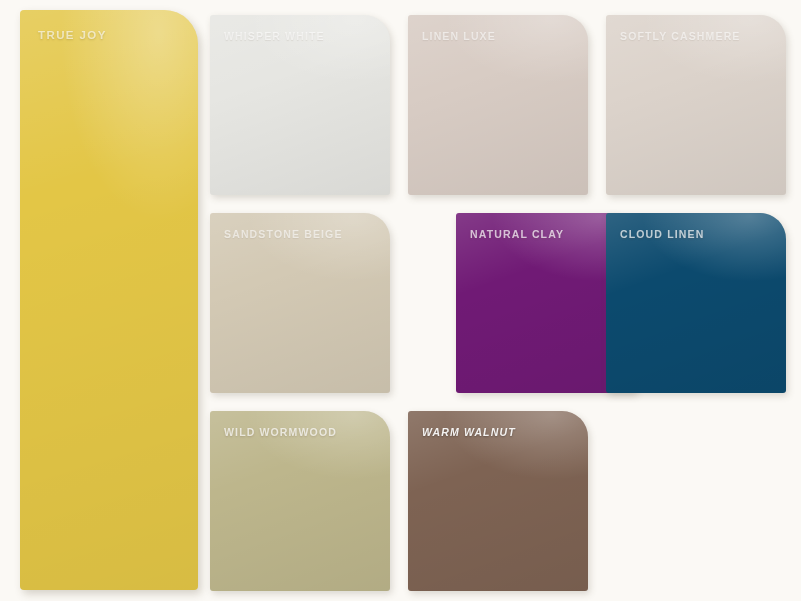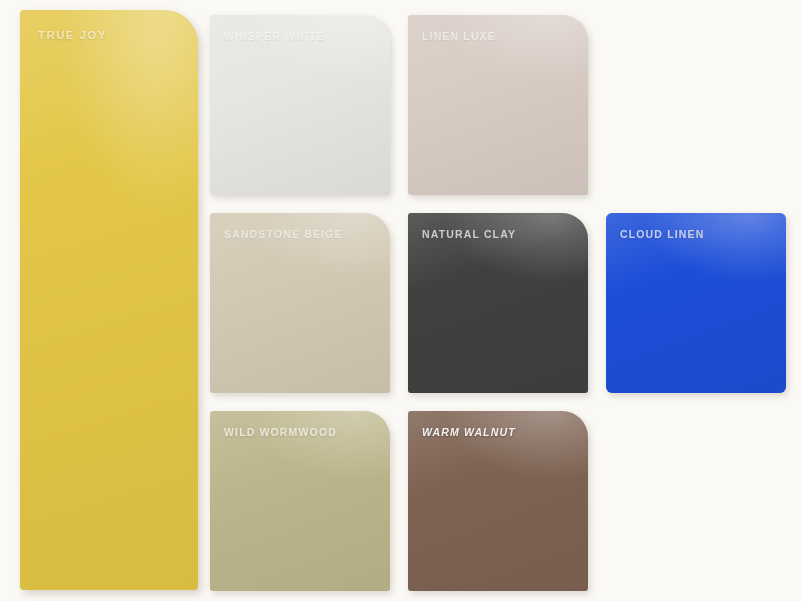--- a/index.html
+++ b/index.html
@@ -110,29 +110,33 @@
 
   <div class="swatch-grid">
       <div class="swatch row-0 col-0" style="background: rgb(230, 230, 226);">
         <div class="sheen"></div>
         <div class="swatch-label label-light-bg">WHISPER WHITE</div>
       </div>
       <div class="swatch row-0 col-1" style="background: rgb(216, 204, 196);">
         <div class="sheen"></div>
         <div class="swatch-label label-light-bg">LINEN LUXE</div>
       </div>
+      <div class="swatch row-0 col-2" style="background: rgb(220, 211, 203);">
+        <div class="sheen"></div>
+        <div class="swatch-label label-light-bg">SOFTLY CASHMERE</div>
+      </div>
       <div class="swatch row-1 col-0" style="background: rgb(211, 201, 180);">
         <div class="sheen"></div>
         <div class="swatch-label label-light-bg">SANDSTONE BEIGE</div>
       </div>
-      <div class="swatch row-1 col-1" style="background: #404040;">
+      <div class="swatch row-1 col-1" style="background: #701a75; margin-left: 48px;">
         <div class="sheen"></div>
         <div class="swatch-label label-mid-bg">NATURAL CLAY</div>
       </div>
-      <div class="swatch row-1 col-2" style="background: #1d4ed8; border-radius: 6px;">
+      <div class="swatch row-1 col-2" style="background: #0c4a6e;">
         <div class="sheen"></div>
         <div class="swatch-label label-mid-bg">CLOUD LINEN</div>
       </div>
       <div class="swatch row-2 col-0" style="background: rgb(189, 182, 140);">
         <div class="sheen"></div>
         <div class="swatch-label label-mid-bg">WILD WORMWOOD</div>
       </div>
       <div class="swatch row-2 col-1" style="background: rgb(126, 99, 83);">
         <div class="sheen"></div>
         <div class="swatch-label label-dark-bg">WARM WALNUT</div>

